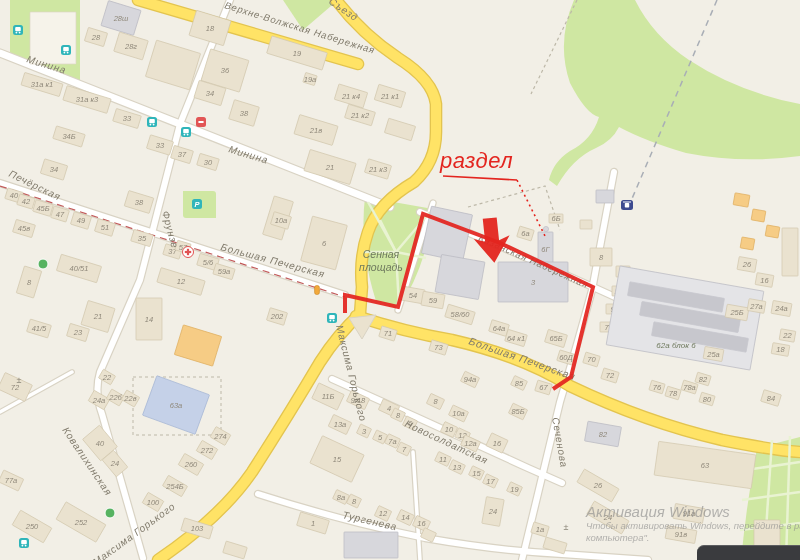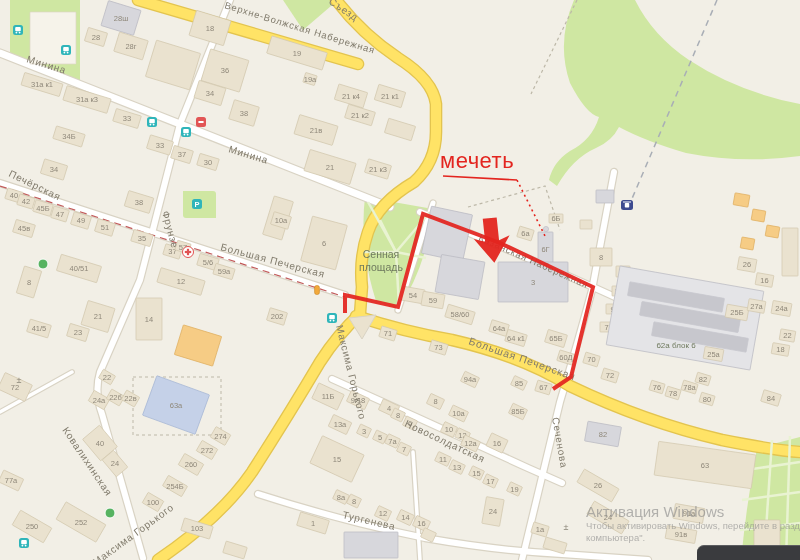--- a/index.html
+++ b/index.html
@@ -10,21 +10,21 @@
   .watermark{position:absolute;left:586px;top:503px;color:#8a8a8a;opacity:.62;white-space:nowrap;}
   .wm1{font-size:15px;line-height:17px;}
   .wm2,.wm3{font-size:9.5px;line-height:12px;}
   .darkbar{position:absolute;left:697px;top:545px;width:103px;height:15px;
     background:#3a3b3e;border-radius:7px 0 0 0;border-top:1px solid #5c5d60;}
   svg text{font-family:"Liberation Sans",sans-serif;}
 </style>
 </head>
 <body>
 
-<div class="viewport" style="background: rgb(242, 239, 230);">
+<div class="viewport" style="background: rgb(242, 239, 230); font-style: italic;">
   <svg id="map-svg" viewBox="0 0 800 560">
       <path d="M10,0 L80,0 L80,86 L16,62 Q10,59 10,52 Z" fill="#cfe7a2"></path>
       <path d="M283,0 L338,0 L303,30 Z" fill="#cfe7a2"></path>
       <path d="M574,0 Q556,42 570,83 Q586,114 599,117 Q592,140 570,151 Q553,162 549,180 L557,186 Q573,158 596,148 Q612,141 619,127 Q645,141 686,153 Q742,164 800,156 L800,104 Q738,92 689,60 Q653,36 635,0 Z" fill="#cfe7a2"></path>
       <path d="M365,197 L433,209 Q428,262 399,309 L376,301 Q359,248 365,197 Z" fill="#cfe7a2"></path>
       <path d="M183,191 L213,191 Q216,191 216,194 L216,218 L186,218 Q183,218 183,215 Z" fill="#cfe7a2"></path>
       <path d="M757,448 L800,437 L800,560 L741,560 Q747,500 757,448 Z" fill="#cfe7a2"></path>
       <path d="M42,24 L66,24 L66,60 L42,60 Z" fill="#cfe7a2"></path>
       <path d="M0,53 L390,207" stroke="#d9d3c4" stroke-width="9.4" fill="none" stroke-linecap="round"></path>
       <path d="M230,0 L180,124 L140,280 L100,372 Q94,392 102,414 L143,558" stroke="#d9d3c4" stroke-width="8.4" fill="none" stroke-linecap="round"></path>
@@ -776,20 +776,20 @@
         <text x="0" y="3" text-anchor="middle" font-size="9" fill="#8a8577">±</text>
       </g>
       <g transform="translate(546 229)">
         <circle cx="0" cy="0" r="2.6" fill="#d7d7dc" stroke="#b9b9c2" stroke-width="0.6"></circle>
       </g>
       <polyline points="345,313 345,295 398,307 423,214 500,243 593,287 571,377 553,389" fill="none" stroke="#e3251f" stroke-width="4" stroke-linejoin="miter" opacity="0.93"></polyline>
       <polygon points="485,218 499,218 499,241 510,237 492,263 474,237 485,241" fill="#e3251f" opacity="0.95" transform="rotate(-6 492 240)"></polygon>
       <line x1="443" y1="176" x2="517" y2="180" stroke="#e3251f" stroke-width="1.6"></line>
       <polyline points="517,180 546,238" fill="none" stroke="#e3251f" stroke-width="1.6" stroke-dasharray="2 3.5"></polyline>
     </svg>
-  <div class="mosque-label" style="color: rgb(227, 37, 31);">мечеть</div>
+  <div class="mosque-label" style="color: rgb(227, 37, 31);">раздел</div>
   <div class="watermark">
     <div class="wm1">Активация Windows</div>
     <div class="wm2">Чтобы активировать Windows, перейдите в раздел "Параметры</div>
     <div class="wm3">компьютера".</div>
   </div>
   <div class="darkbar" style="background: rgb(58, 59, 62);"></div>
 </div>
 
 </body></html>

